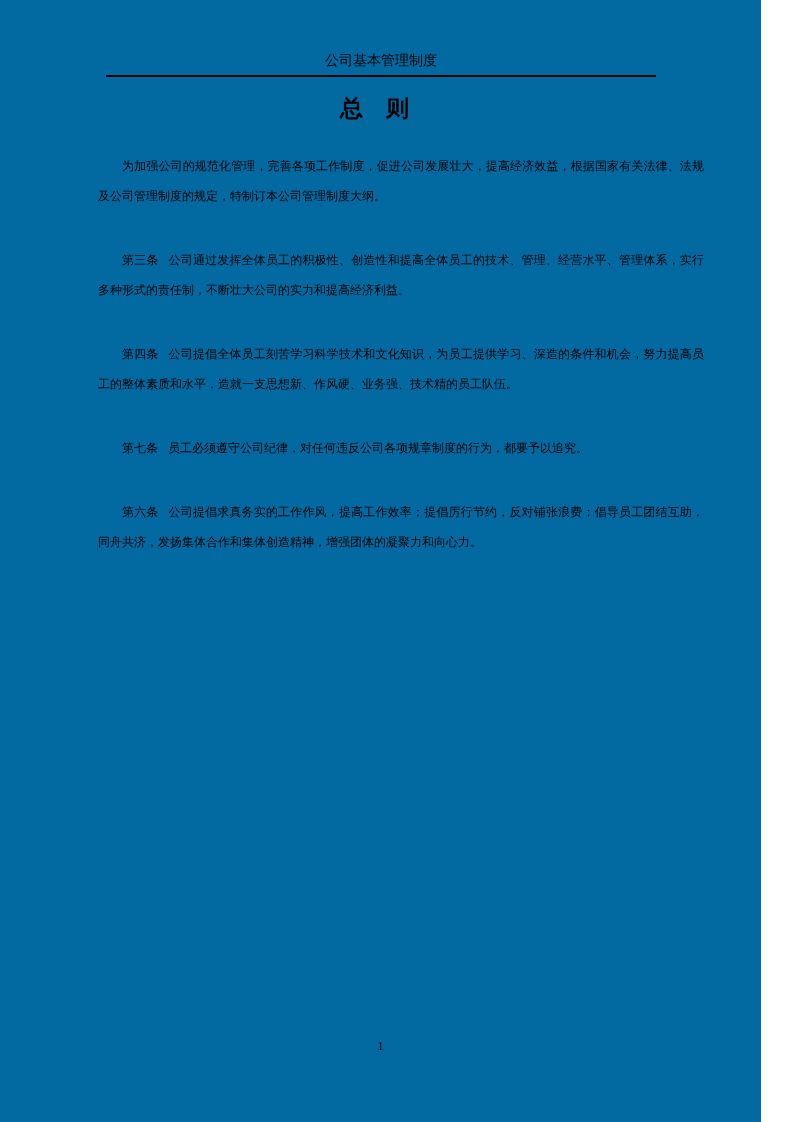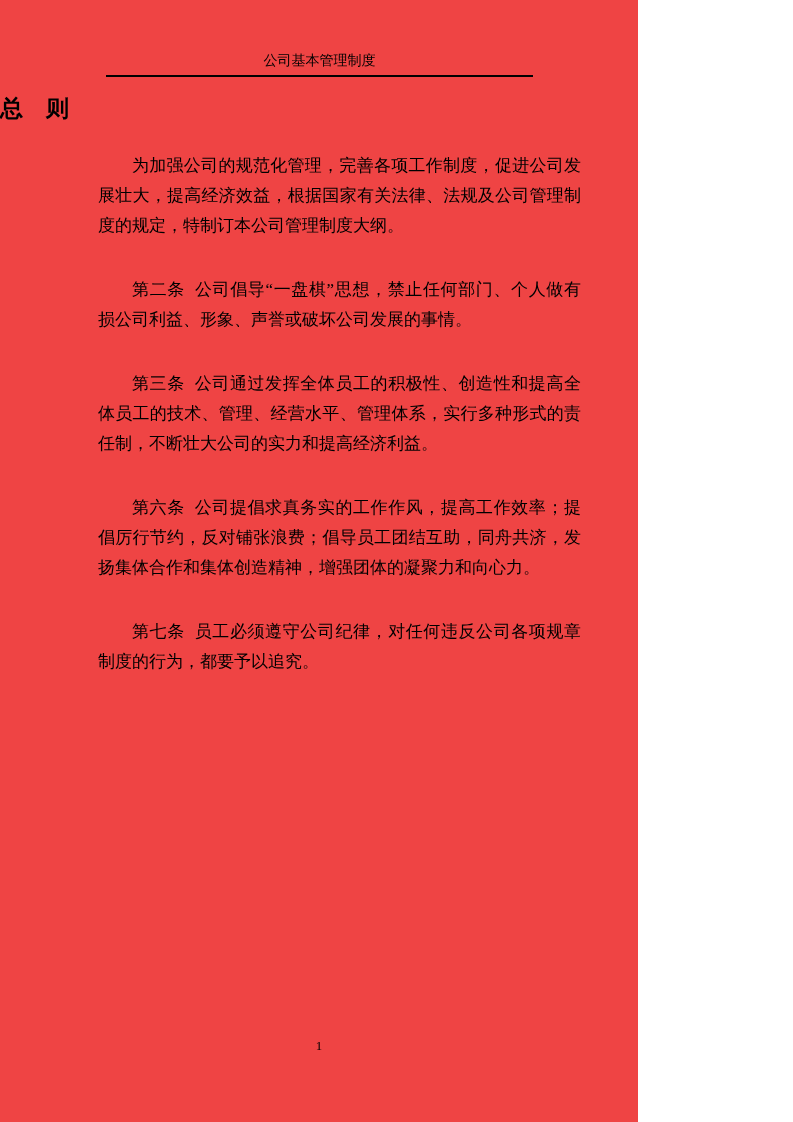--- a/index.html
+++ b/index.html
@@ -2,47 +2,47 @@
 <html><head>
 <meta charset="utf-8">
 <style>
   html, body {
     margin: 0;
     padding: 0;
     background: #ffffff;
   }
   .page {
     position: relative;
-    width: 638px;
+    width: 761px;
     height: 1122px;
-    background: #ef4444;
+    background: #0369a1;
     color: #000000;
     overflow: hidden;
     box-sizing: border-box;
     padding-top: 52px;
     font-family: "Liberation Serif", "DejaVu Serif", serif;
   }
   .header {
     margin: 0 105px 0 106px;
     text-align: center;
     font-size: 14px;
     line-height: 17px;
     padding-bottom: 6px;
     border-bottom: 2px solid #000000;
   }
   .title {
     margin: 17px 12px 0 0;
-    text-align: left;
+    text-align: center;
     font-size: 23px;
     font-weight: bold;
     line-height: 30px;
   }
   .content {
     margin: 27px 57px 0 98px;
-    font-size: 17px;
+    font-size: 12px;
     line-height: 30px;
     text-align: justify;
   }
   .para {
     margin: 0 0 34px 0;
     text-indent: 2em;
   }
   .article-label {
     margin-right: 10px;
   }
@@ -64,27 +64,27 @@
   <div class="header">
     <span>公司基本管理制度</span>
   </div>
 
   <h1 class="title">总　则</h1>
 
   <div class="content">
     <p class="para">为加强公司的规范化管理，完善各项工作制度，促进公司发展壮大，提高经济效益，根据国家有关法律、法规及公司管理制度的规定，特制订本公司管理制度大纲。</p>
     <div>
 
-  <p class="para"><span class="article-label">第二条</span><span>公司倡导“一盘棋”思想，禁止任何部门、个人做有损公司利益、形象、声誉或破坏公司发展的事情。</span></p>
 
   <p class="para"><span class="article-label">第三条</span><span>公司通过发挥全体员工的积极性、创造性和提高全体员工的技术、管理、经营水平、管理体系，实行多种形式的责任制，不断壮大公司的实力和提高经济利益。</span></p>
 
+  <p class="para"><span class="article-label">第四条</span><span>公司提倡全体员工刻苦学习科学技术和文化知识，为员工提供学习、深造的条件和机会，努力提高员工的整体素质和水平，造就一支思想新、作风硬、业务强、技术精的员工队伍。</span></p>
 
 
+  <p class="para"><span class="article-label">第七条</span><span>员工必须遵守公司纪律，对任何违反公司各项规章制度的行为，都要予以追究。</span></p>
+
   <p class="para"><span class="article-label">第六条</span><span>公司提倡求真务实的工作作风，提高工作效率；提倡厉行节约，反对铺张浪费；倡导员工团结互助，同舟共济，发扬集体合作和集体创造精神，增强团体的凝聚力和向心力。</span></p>
-
-  <p class="para"><span class="article-label">第七条</span><span>员工必须遵守公司纪律，对任何违反公司各项规章制度的行为，都要予以追究。</span></p>
 </div>
   </div>
 
   <div class="footer">1</div>
 
 </div>
 
 </body></html>

